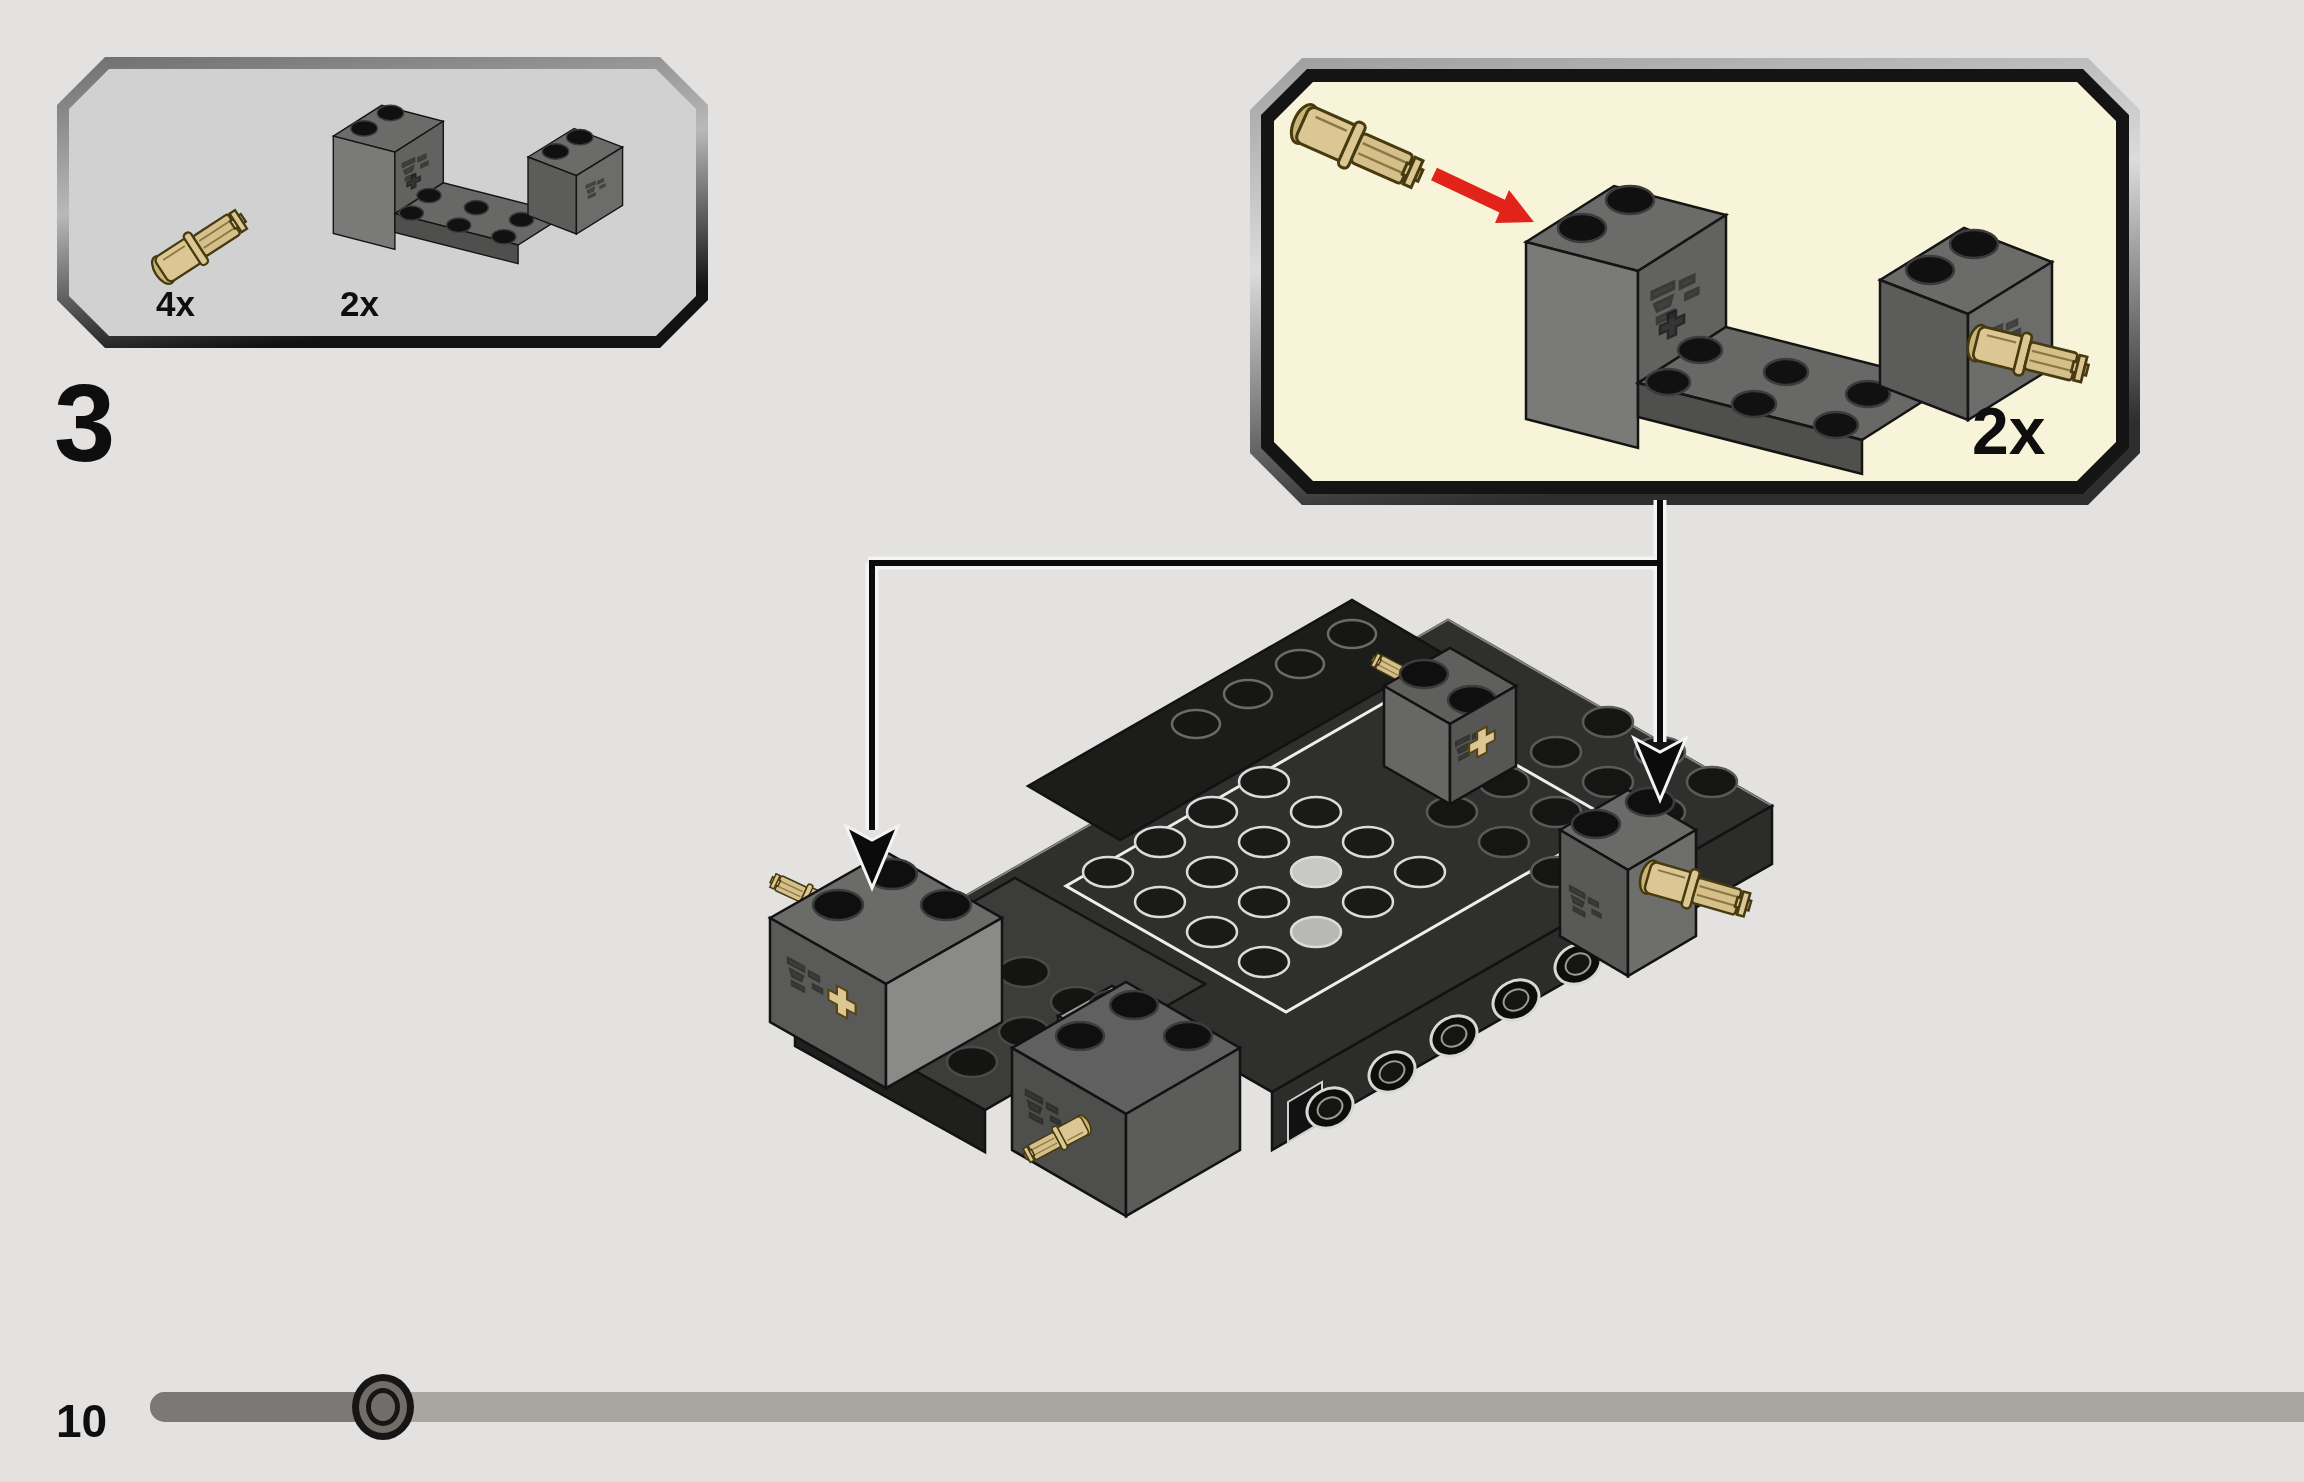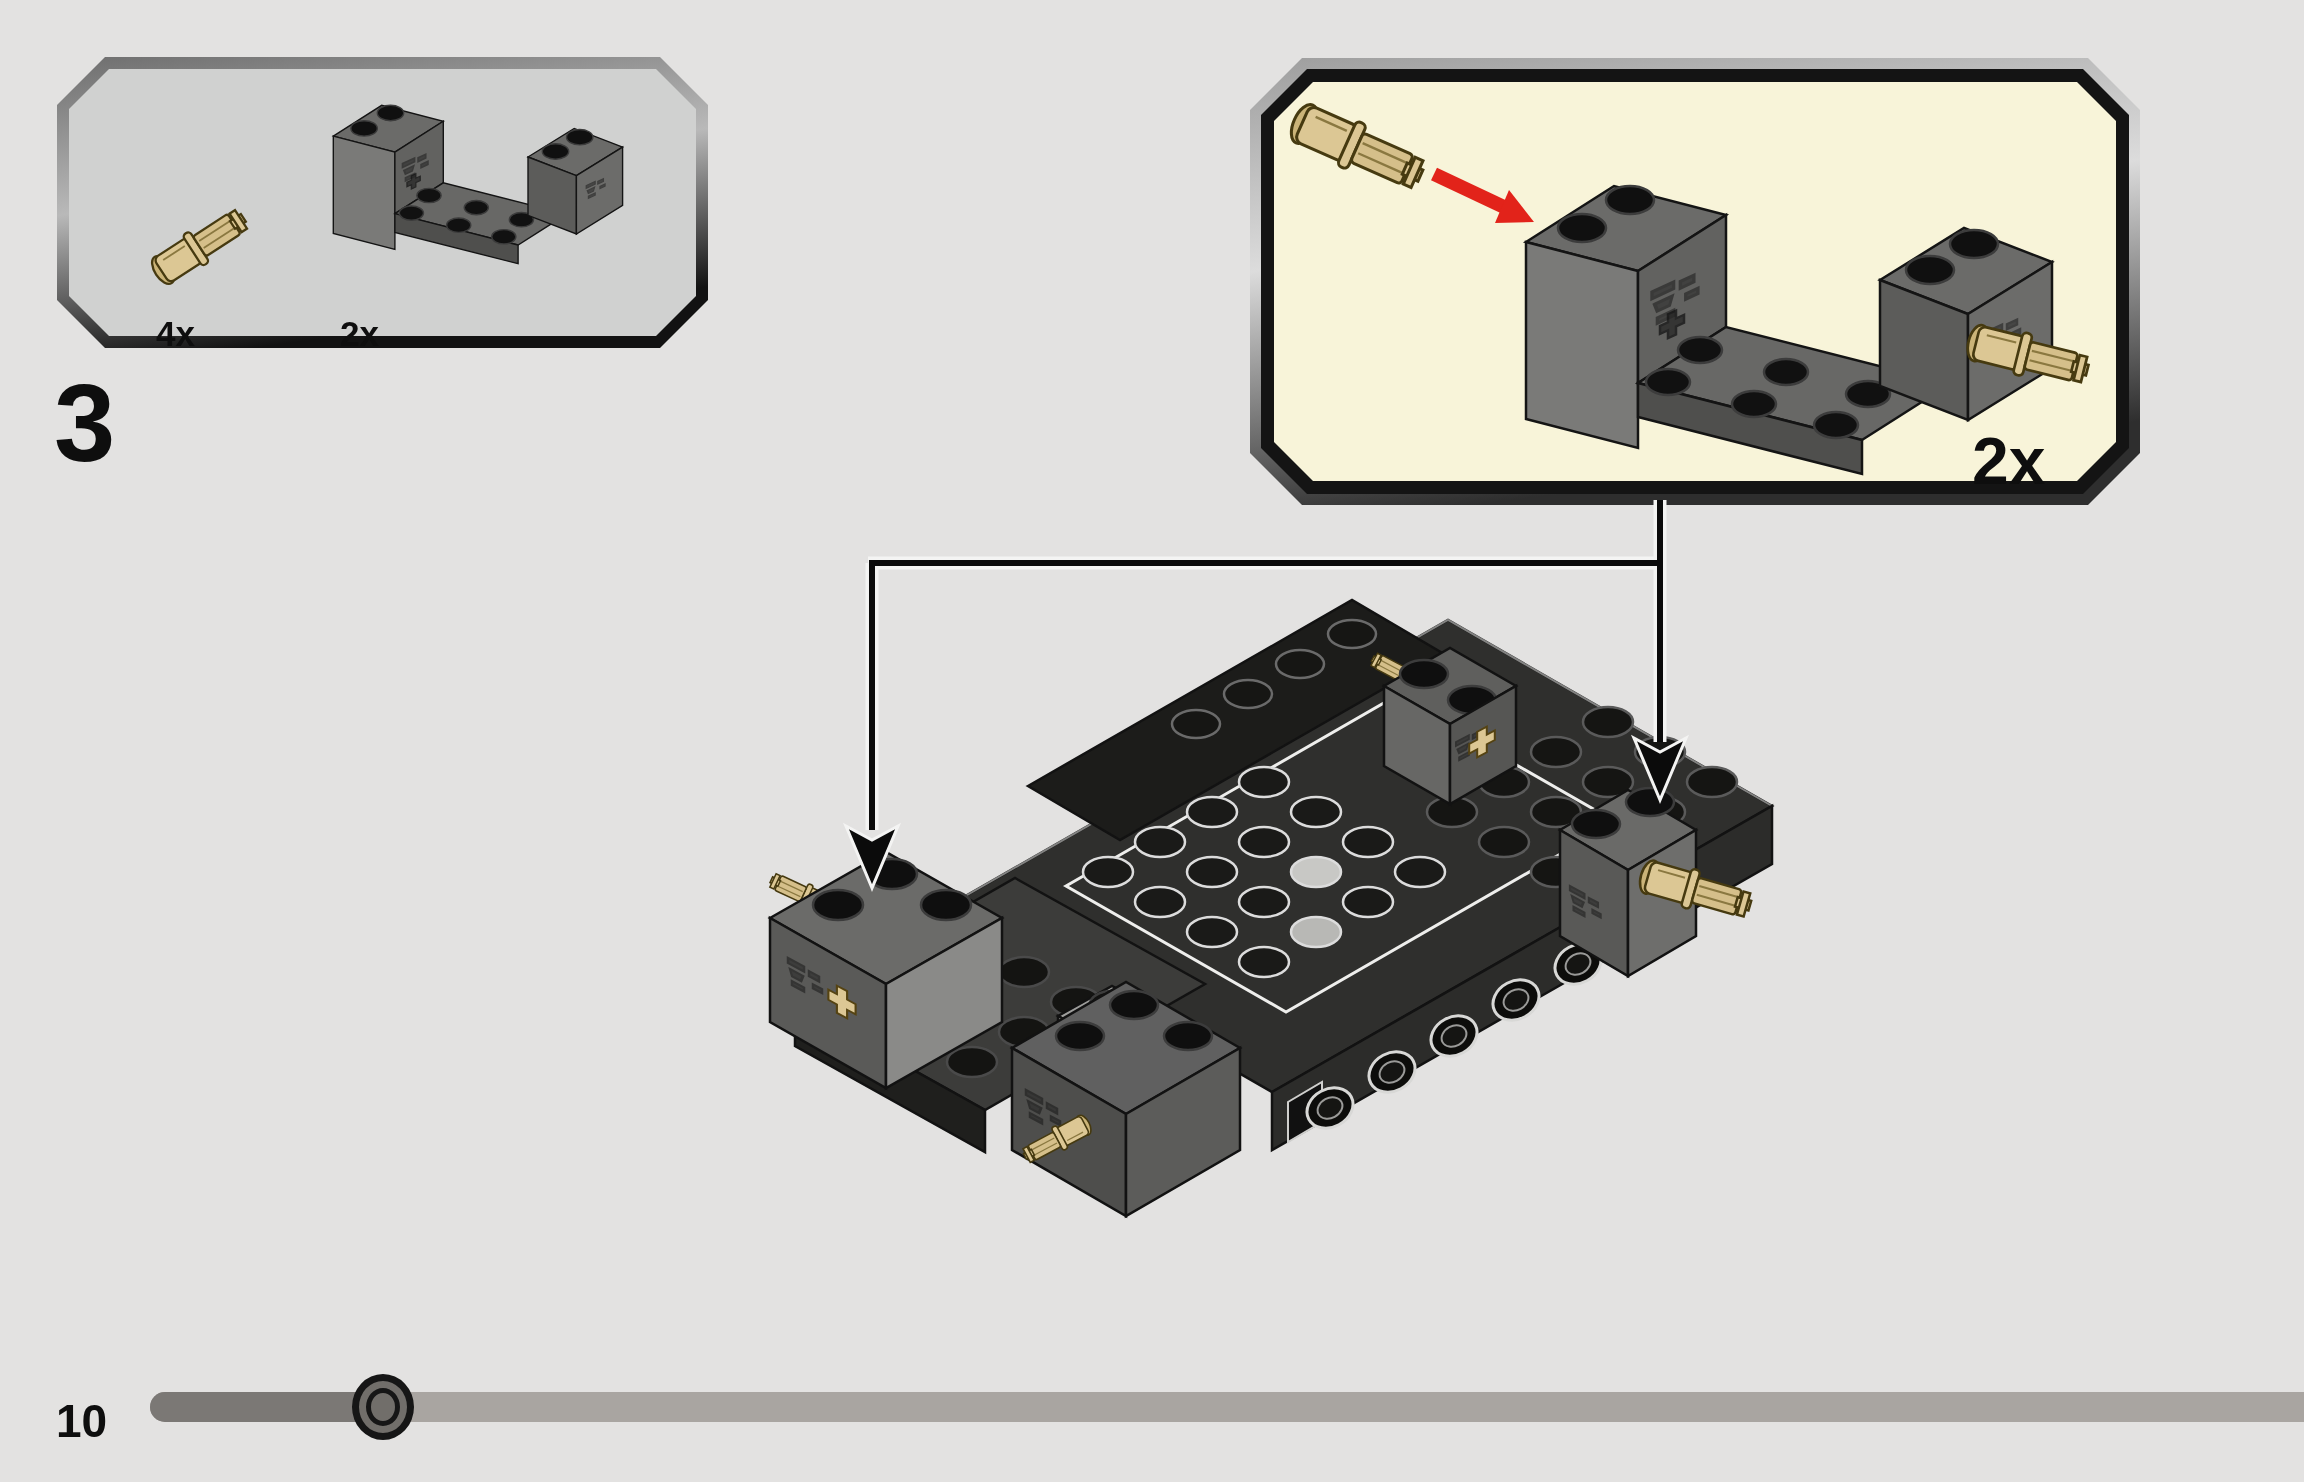--- a/index.html
+++ b/index.html
@@ -1,19 +1,19 @@
 <!DOCTYPE html>
 <html><head>
 <meta charset="utf-8">
 <style>
   html,body{margin:0;padding:0;background:#e3e2e1;}
   #page{position:relative;width:2304px;height:1482px;background:#e3e2e1;overflow:hidden;
         font-family:"Liberation Sans",sans-serif;}
   .lbl{position:absolute;color:#0e0e0e;line-height:1;white-space:nowrap;}
-  .bold{font-weight:700;margin-top:30px;}
+  .bold{font-weight:700;}
   #step-number{left:54px;top:368px;font-size:110px;font-weight:700;}
   #pc-count-1{left:156px;top:286px;font-size:35px;}
   #pc-count-2{left:340px;top:286px;font-size:35px;}
   #ac-count{left:1972px;top:398px;font-size:66px;}
   #page-number{left:56px;top:1398px;font-size:46px;font-weight:700;}
   svg{position:absolute;left:0;top:0;}
   
   #slider-track-rest{position:absolute;left:150px;top:1392px;width:2154px;height:30px;
       background:#a9a5a1;border-radius:15px 0 0 15px;}
   #slider-track-fill{position:absolute;left:150px;top:1392px;width:235px;height:30px;

